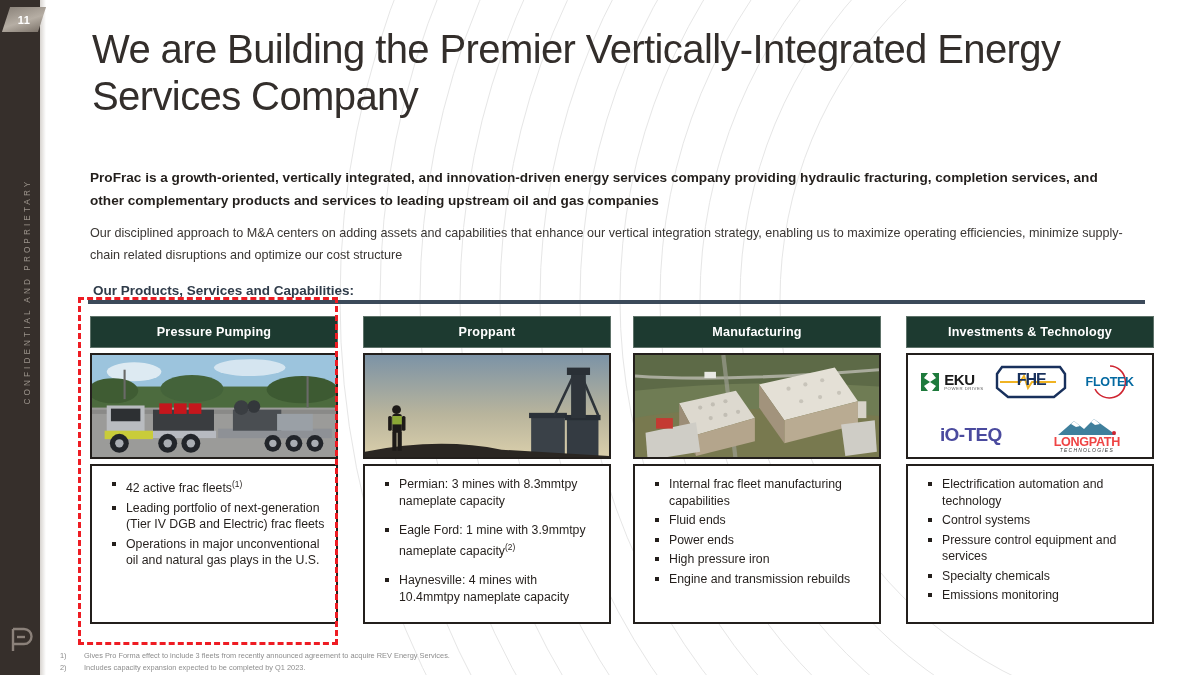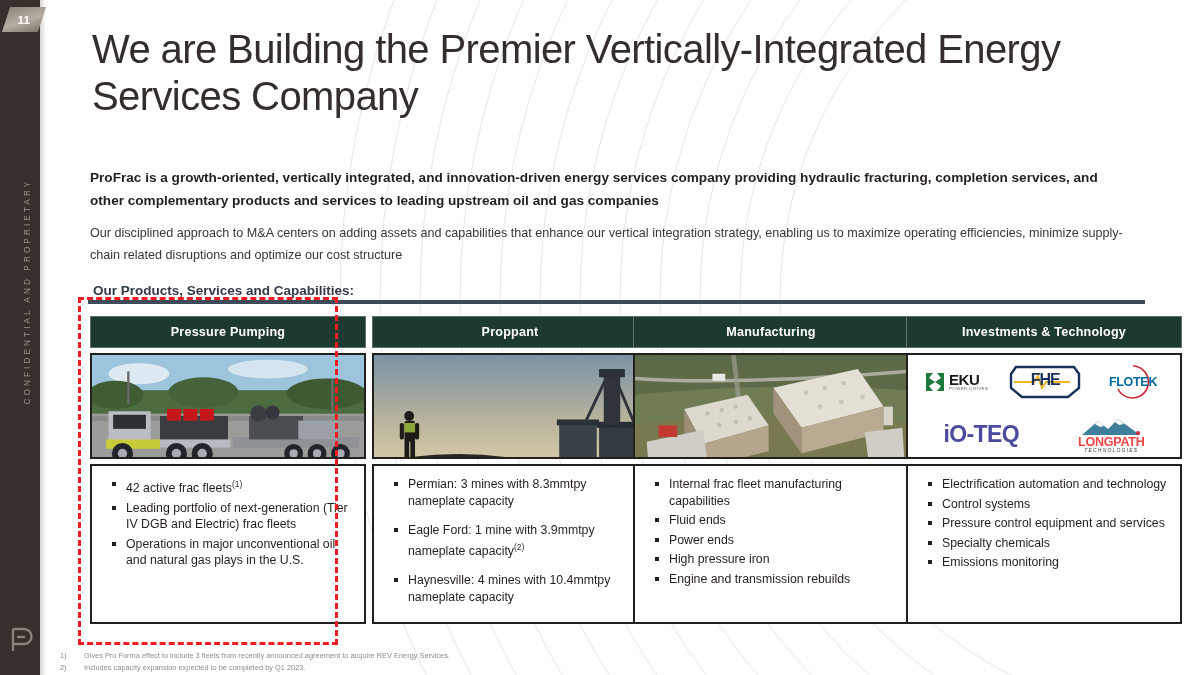--- a/index.html
+++ b/index.html
@@ -64,23 +64,23 @@
     position:absolute; left:88px; top:300px; width:1057px; height:4px;
     background:#3c4a5a; z-index:4;
   }
   
   .highlight-box {
     position:absolute; left:78px; top:297px; width:260px; height:348px;
     border:3.5px dashed #ee1c23; z-index:6; pointer-events:none;
   }
   
   .cols { position:absolute; left:0; top:0; width:1200px; height:675px; z-index:5; }
-  .col { position:absolute; top:316px; width:276px;border-radius:18px; }
+  .col { position:absolute; top:316px; width:248px;border-radius:18px; }
   .col-0 { left:90px; }
-  .col-1 { left:363px;margin-left:9px; }
+  .col-1 { left:363px; }
   .col-2 { left:633px; }
   .col-3 { left:906px; }
   .col-header {
     height:32px; background:#1d3a30; color:#ffffff;
     display:flex; align-items:center; justify-content:center;
     font-size:12.6px; font-weight:bold; letter-spacing:.2px;
     border:1px solid #5e7269;
   }
   .col-photo {
     margin-top:5px; height:106px; border:2px solid #231f1c;
@@ -123,21 +123,21 @@
   .lg-fhe {
     position:relative; width:74px; height:36px;
     display:flex; align-items:center; justify-content:center;
   }
   .lg-fhe .fhe-txt {
     font-size:16px; font-weight:bold; color:#18305c;
     letter-spacing:-1px; z-index:2; position:relative; top:-2px;
   }
   .lg-flotek { position:relative; width:62px; height:38px; display:flex; align-items:center; justify-content:center; }
   .lg-flotek .ftxt { font-size:12.5px; font-weight:bold; color:#0369a1; letter-spacing:-.3px; z-index:2; }
-  .lg-ioteq { font-size:23px; font-weight:bold; color:#4a4a9e; letter-spacing:-.6px; }
+  .lg-ioteq { font-size:19px; font-weight:bold; color:#4a4a9e; letter-spacing:-.6px; }
   .lg-longpath { display:flex; flex-direction:column; align-items:center; line-height:1; }
   .lg-longpath .lp-top { font-size:12.6px; font-weight:bold; color:#ef4444; letter-spacing:-.3px; }
   .lg-longpath .lp-bot { font-size:5px; color:#3a3a3a; letter-spacing:1.2px; font-style:italic; }
   
   .footnotes {
     position:absolute; left:60px; top:650px; z-index:4;
     font-size:7.4px; line-height:11.5px; color:#8d8d8d;
   }
   .fn-row { display:flex; }
   .fn-num { width:24px; }

